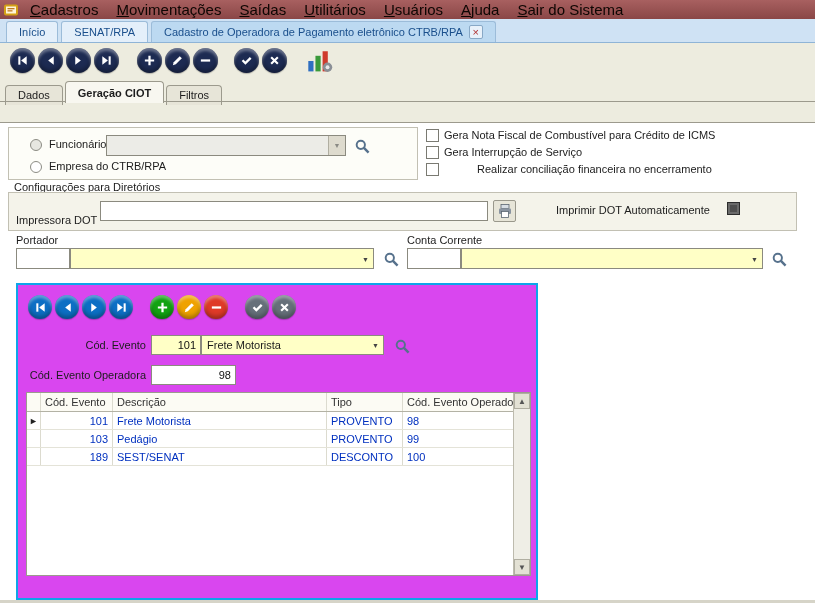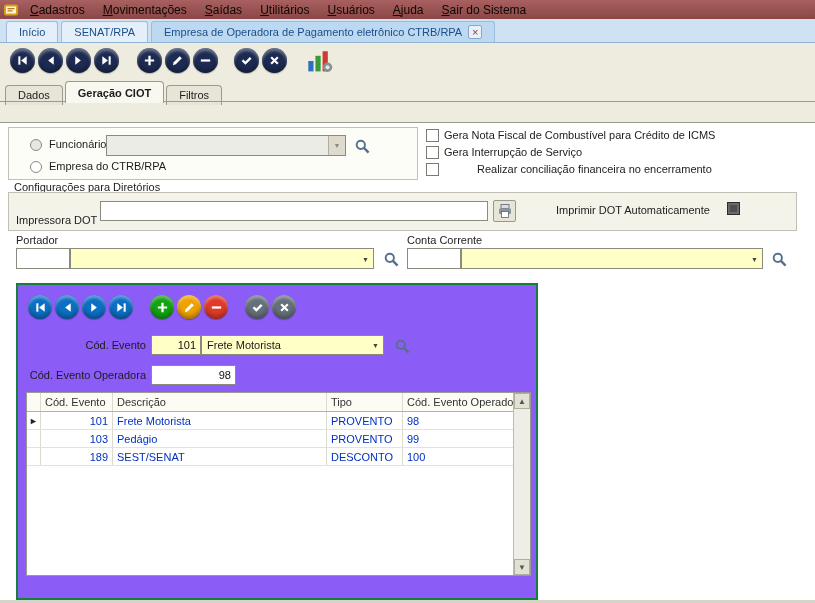--- a/index.html
+++ b/index.html
@@ -4,21 +4,21 @@
 <style>
   * { box-sizing: border-box; margin: 0; padding: 0; }
   html,body { background:#cfcdc1; }
   body { font-family:"Liberation Sans", sans-serif; }
   .app { position:relative; width:815px; height:603px; background:#edecdf; overflow:hidden; font-size:11px; color:#1c1c1c; }
   .abs { position:absolute; }
 
   
   .menubar { position:absolute; top:0; left:0; right:0; height:19px;
              background:linear-gradient(#a86060,#8a4646); display:flex; align-items:center; padding-left:3px; }
-  .menu-item { padding:2px 9px; font-size:12px; color:#0e0603; cursor:default; white-space:nowrap; }
+  .menu-item { padding:2px 9px; font-size:15px; color:#0e0603; cursor:default; white-space:nowrap; }
   .appicon { width:16px; height:16px; display:inline-flex; margin-right:2px; }
 
   
   .wintabs { position:absolute; top:19px; left:0; right:0; height:24px; background:#cfe2f4;
              border-bottom:1px solid #8fb4d6; display:flex; align-items:flex-end; padding:2px 0 0 6px; gap:3px; }
   .wintab { height:21px; display:flex; align-items:center; gap:6px; padding:0 12px;
             background:#e4effa; border:1px solid #9cbcd9; border-bottom:none; border-radius:3px 3px 0 0;
             color:#1a4f8c; font-size:11px; white-space:nowrap; cursor:pointer; }
   .wintab.active { background:#bcd9f1; }
   .tabclose { width:14px; height:14px; background:#e8f1fa; border:1px solid #88a8c6; border-radius:2px;
@@ -54,21 +54,21 @@
   .combo .ddbtn { position:absolute; right:0; top:0; bottom:0; width:17px; background:#dedbce; border-left:1px solid #b0aea1;
                   display:flex; align-items:center; justify-content:center; font-size:7px; color:#8a8a84; }
   .iconbtn { position:absolute; display:flex; align-items:center; justify-content:center; cursor:pointer; background:transparent; border:none; }
   .iconbtn svg { width:17px; height:17px; }
   .sqbtn { position:absolute; width:23px; height:22px; background:#e7e5d8; border:1px solid #9a988c; border-radius:2px;
            display:flex; align-items:center; justify-content:center; cursor:pointer; }
 
   .groupbox { position:absolute; border:1px solid #c2c0b3; background:#f4f3ea; }
 
   
-  .greenpanel { position:absolute; left:16px; top:283px; width:522px; height:317px; border:2px solid #15803d; background:#8b5cf6; }
+  .greenpanel { position:absolute; left:16px; top:283px; width:522px; height:317px; border:2px solid #0ea5e9; background:#d946ef; }
 
   
   .grid { position:absolute; left:8px; top:107px; width:505px; height:184px; border:1px solid #9b9a8e; background:#fff; display:flex; flex-direction:column; }
   .grow { display:flex; height:18px; border-bottom:1px solid #e4e3d8; align-items:center; }
   .grow.header { height:19px; border-bottom:1px solid #b3b2a5; background:#fcfbf4; color:#333; }
   .gcell { height:100%; display:flex; align-items:center; padding:0 4px; border-right:1px solid #dcdbcf; overflow:hidden; white-space:nowrap; }
   .c-ind { width:14px; padding:0 1px; justify-content:center; }
   .c-cod { width:72px; }
   .c-desc { width:214px; }
   .c-tipo { width:76px; }
@@ -107,21 +107,21 @@
   </div>
 
   <div class="wintabs">
     <div class="wintab">
       <span>Início</span>
     </div>
     <div class="wintab">
       <span>SENAT/RPA</span>
     </div>
     <div class="wintab active">
-      <span>Empresa de Operadora de Pagamento eletrônico CTRB/RPA</span>
+      <span>Cadastro de Operadora de Pagamento eletrônico CTRB/RPA</span>
       <span class="tabclose">×</span>
     </div>
   </div>
 
   <div class="abs" style="top:43px;left:0;right:0;height:37px;">
     <span class="cbtn" style="left:10px;top:5px;background:#1d2b52;">
       <svg viewBox="0 0 14 14">
           <rect x="2.5" y="2.5" width="2.2" height="9"></rect>
           <path d="M11.5 2.5L5.5 7l6 4.5z"></path>
         </svg>

